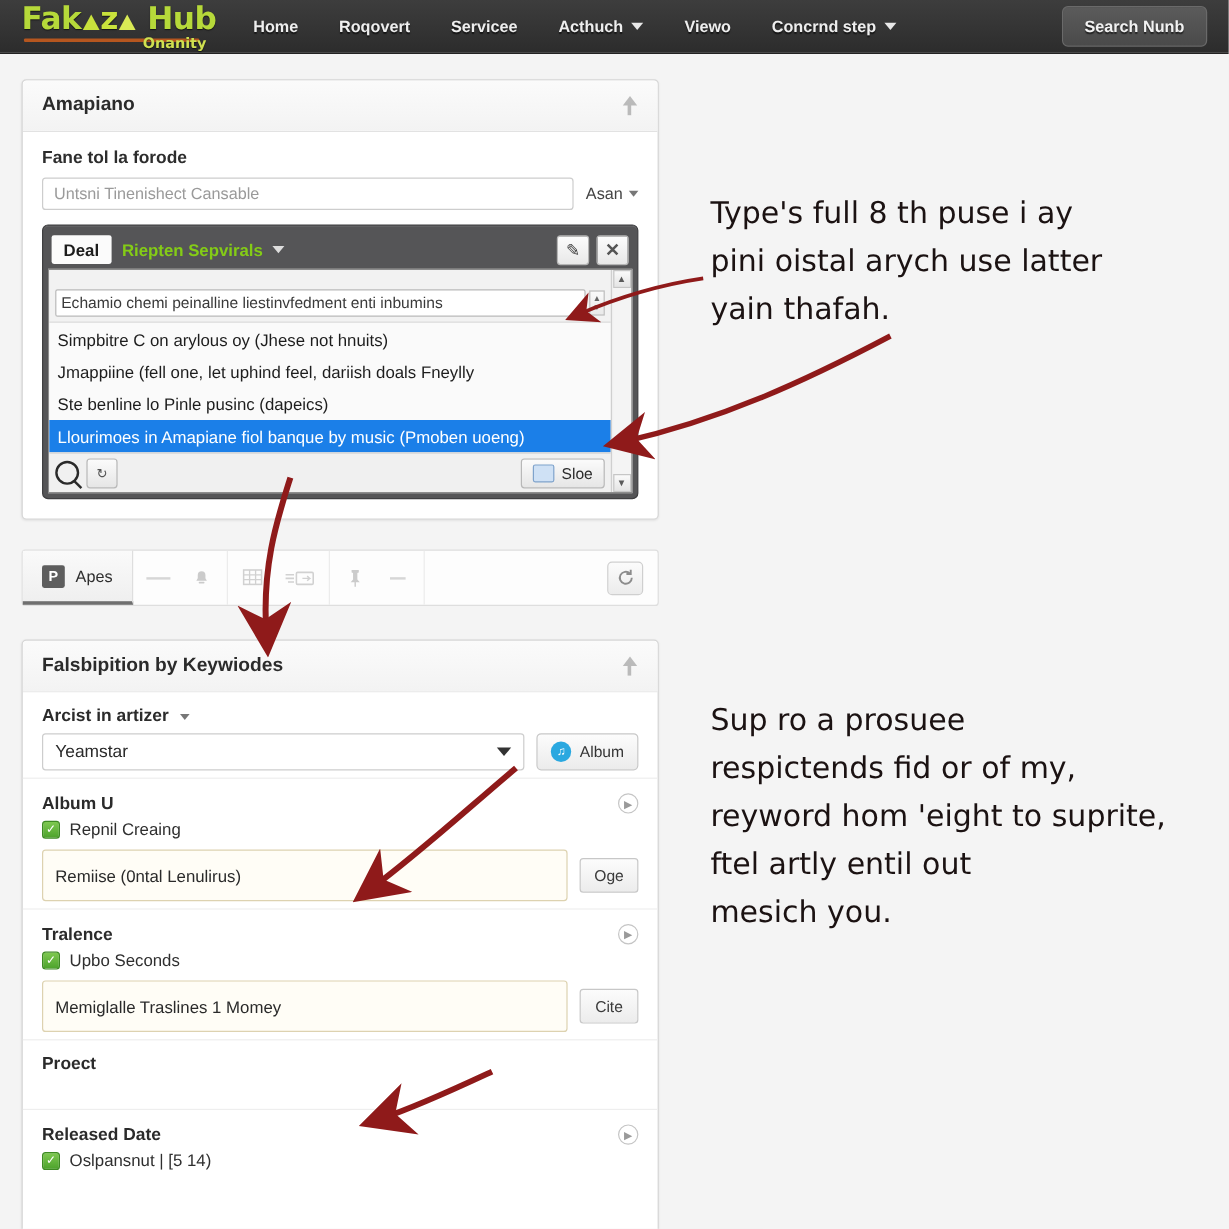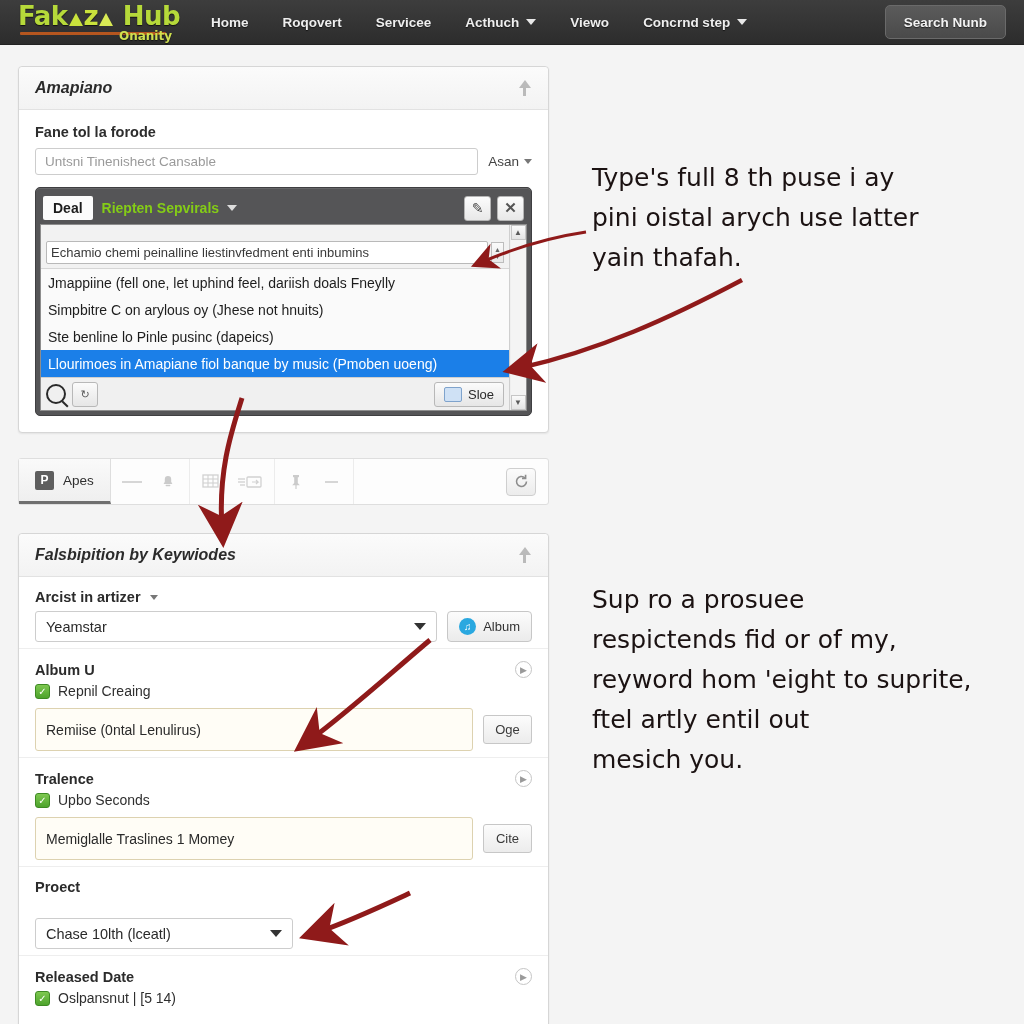--- a/index.html
+++ b/index.html
@@ -77,21 +77,21 @@
     border-radius: 4px;
     box-shadow: 0 1px 2px rgba(0,0,0,.07);
   }
   .card-head {
     height: 43px; display: flex; align-items: center;
     padding: 0 16px;
     background: linear-gradient(180deg,#fbfbfb,#f3f3f3);
     border-bottom: 1px solid #e2e2e2;
     border-radius: 4px 4px 0 0;
   }
-  .card-title { font-size: 16px; font-weight: bold; color: #2b2b2b; flex: 1; font-style: italic; }
+  .card-title { font-size: 16px; font-weight: bold; color: #2b2b2b; flex: 1; }
   .pin-icon {
     width: 16px; height: 16px; position: relative; opacity: .55;
   }
   .pin-icon::before {
     content: ""; position: absolute; left: 3px; top: 0;
     width: 0; height: 0;
     border-left: 6px solid transparent; border-right: 6px solid transparent;
     border-bottom: 8px solid #8a8a8a;
   }
   .pin-icon::after {
@@ -379,22 +379,22 @@
           </div>
 
           <div style="margin-right:17px;">
             <div class="list-search-row">
               <div class="list-search-box">Echamio chemi peinalline liestinvfedment enti inbumins</div>
               <div class="spin">
                   <span>▲</span>
                   <span>▼</span>
                 </div>
             </div>
+            <div class="list-item">Simpbitre C on arylous oy (Jhese not hnuits)</div>
             <div class="list-item">Jmappiine (fell one, let uphind feel, dariish doals Fneylly</div>
-            <div class="list-item">Simpbitre C on arylous oy (Jhese not hnuits)</div>
             <div class="list-item">Ste benline lo Pinle pusinc (dapeics)</div>
             <div class="list-item selected">Llourimoes in Amapiane fiol banque by music (Pmoben uoeng)</div>
             <div class="widget-foot">
               <div class="magnifier"></div>
               <div class="smallbtn">↻</div>
               <div class="foot-spacer"></div>
               <div class="slide-btn">
                 <span class="slide-thumb"></span>
                 <span>Sloe</span>
               </div>
@@ -509,24 +509,20 @@
         <span class="chk-label">Upbo Seconds</span>
       </div>
       <div class="row-inline">
         <div class="input-beige">Memiglalle Traslines 1 Momey</div>
         <div class="side-btn">Cite</div>
       </div>
     </div>
 
     <div class="filter-sec">
       <div class="sec-title" style="margin-bottom:23px;">Proect</div>
-      <div class="selectbox" style="width:258px;">
-        <span>Chase 10lth (lceatl)</span>
-        <span class="caret-sm" style="border-top-width:7px;border-left-width:6px;border-right-width:6px;border-top-color:#333;"></span>
-      </div>
     </div>
 
     <div class="filter-sec">
       <div class="sec-head">
         <div class="sec-title">Released Date</div>
         <div class="circ-arrow">▶</div>
       </div>
       <div class="chk-row">
         <span class="chk">✓</span>
         <span class="chk-label">Oslpansnut | [5 14)</span>

